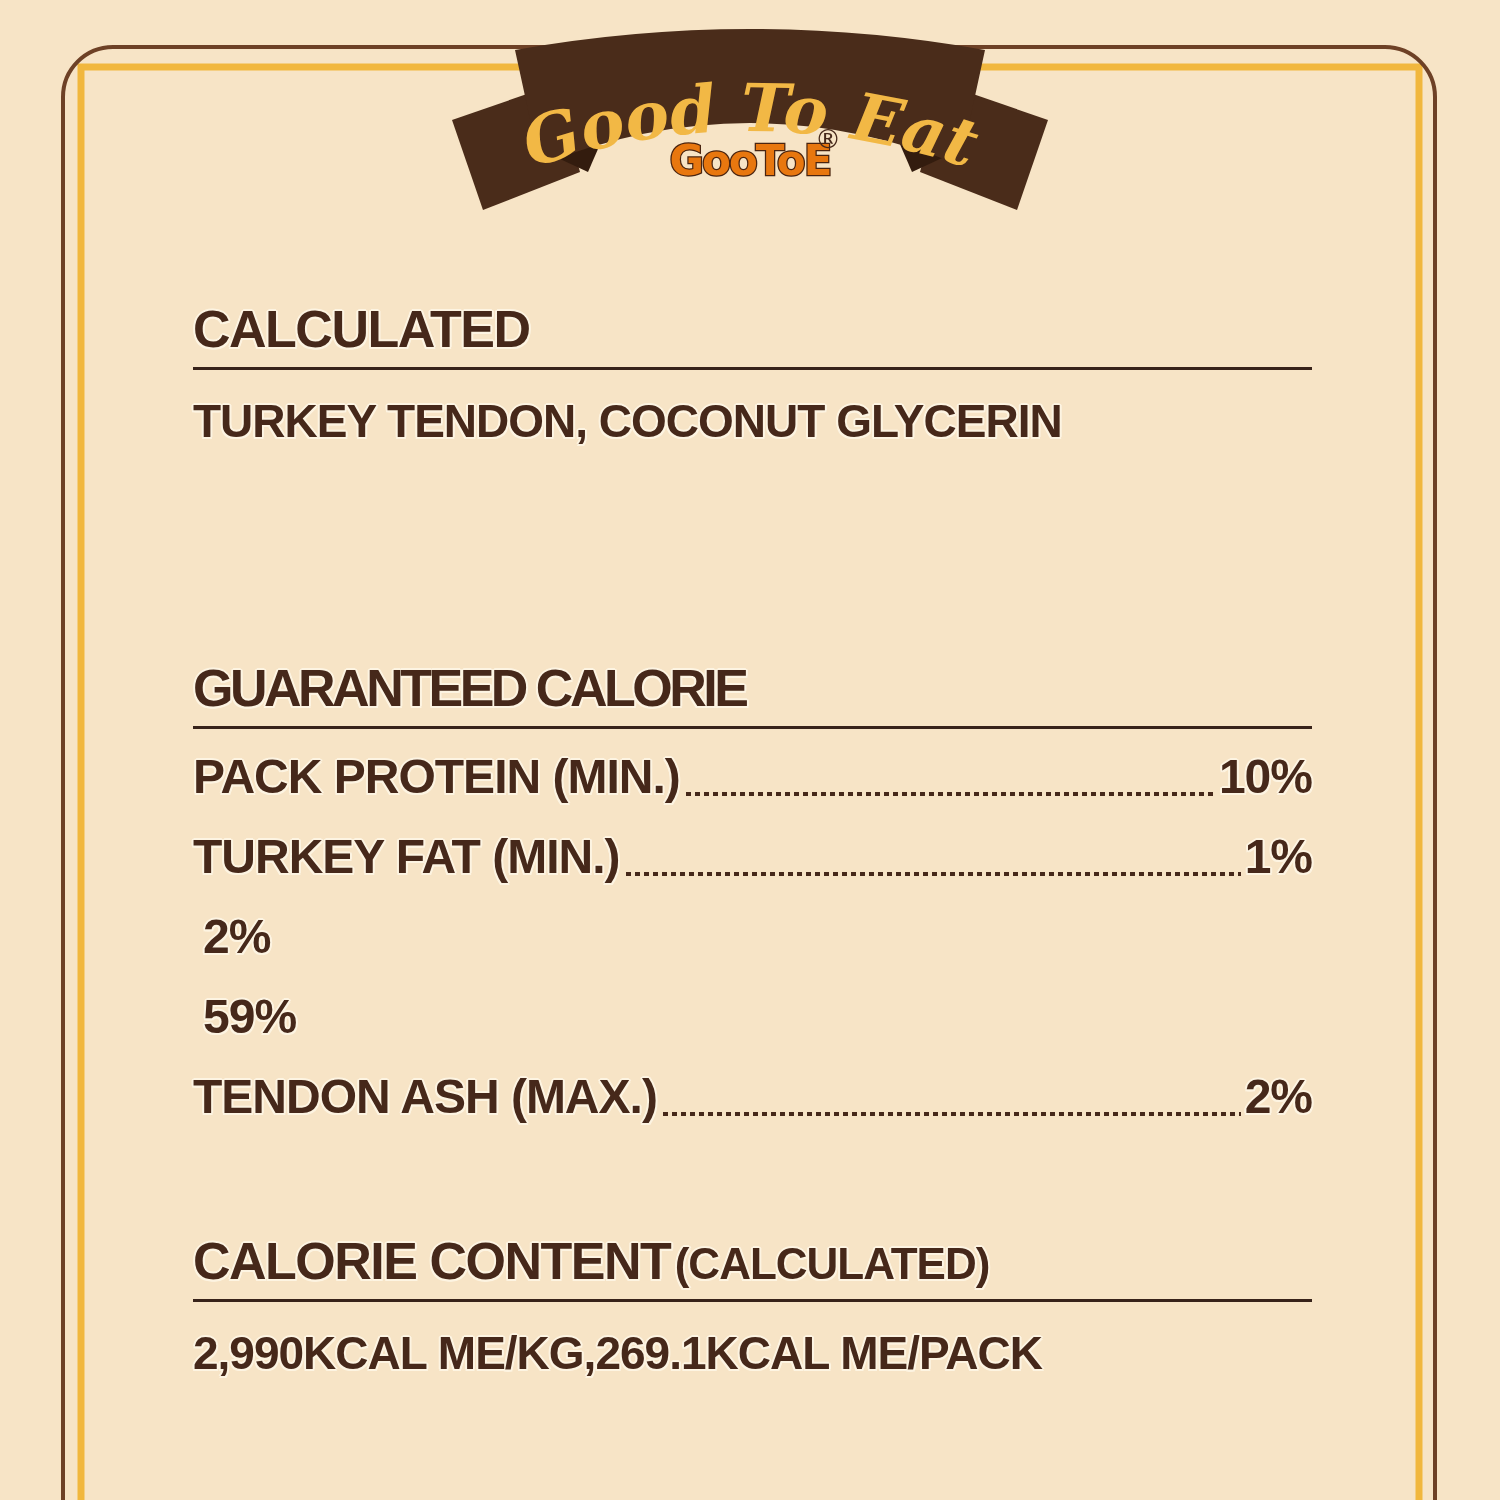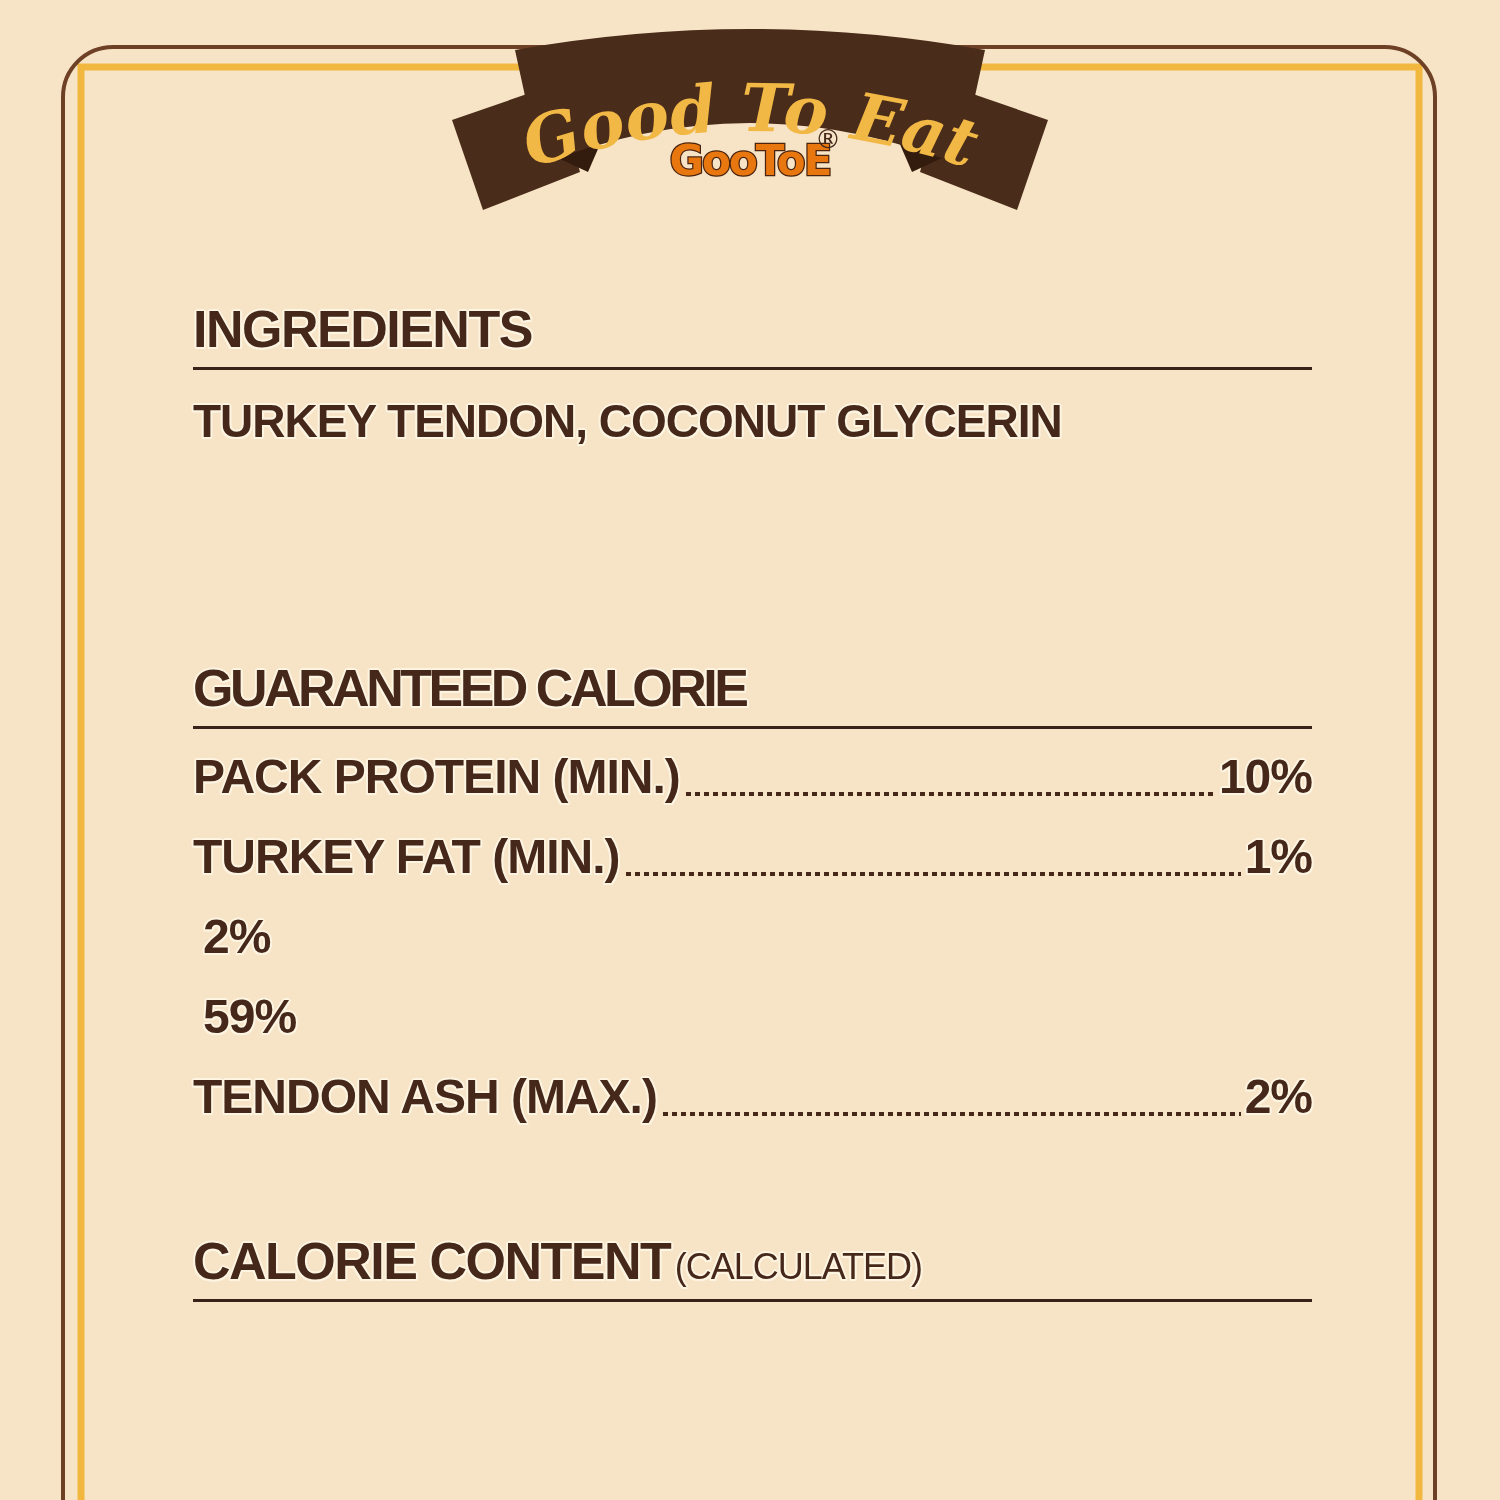--- a/index.html
+++ b/index.html
@@ -17,21 +17,21 @@
     text-shadow:
       2px 0 0 #fdf4e2, -2px 0 0 #fdf4e2, 0 2px 0 #fdf4e2, 0 -2px 0 #fdf4e2,
       1.5px 1.5px 0 #fdf4e2, -1.5px 1.5px 0 #fdf4e2,
       1.5px -1.5px 0 #fdf4e2, -1.5px -1.5px 0 #fdf4e2;
   }
   .sec-title{
     font-size:52px; font-weight:bold; letter-spacing:-1.5px;
     line-height:1.05; white-space:nowrap;
   }
   .sec-title.extra-cond{ letter-spacing:-3.5px; }
-  .sub-title{ font-size:36px; font-weight:normal; letter-spacing:-1px;text-align:center; }
+  .sub-title{ font-size:44px; font-weight:bold; letter-spacing:-1px;text-align:center; }
   .rule{
     height:3px; background:#38231a; margin-top:10px;
   }
   .sec-body{
     font-size:46px; font-weight:bold; letter-spacing:-1px;
     margin-top:24px; white-space:nowrap;
   }
   #ingredients{ top:302px; }
   #guaranteed-analysis{ top:661px; }
   #calorie-content{ top:1234px; }
@@ -74,21 +74,21 @@
     <path id="banner-arc" d="M 520 172 Q 750 90 980 172" fill="none"></path>
     <text font-family="DejaVu Serif, serif" font-style="italic" font-weight="bold" font-size="66" fill="#f2b845">
       <textPath href="#banner-arc" startOffset="50%" text-anchor="middle">Good To Eat</textPath>
     </text>
 
     <text x="750" y="175" text-anchor="middle" font-family="DejaVu Sans, sans-serif" font-weight="bold" font-size="42" letter-spacing="-2" fill="#e8770f" stroke="#4a2410" stroke-width="2.5" paint-order="stroke">GooToE</text>
     <text x="828" y="148" text-anchor="middle" font-family="DejaVu Sans, sans-serif" font-size="26" fill="#46281a">®</text>
   </svg>
 
   <section class="content" id="ingredients">
-    <div class="sec-title outlined">INGREDIENTS</div>
+    <div class="sec-title outlined">CALCULATED</div>
     <div class="rule"></div>
     <div class="sec-body outlined">TURKEY TENDON, COCONUT GLYCERIN</div>
   </section>
 
   <section class="content" id="guaranteed-analysis">
     <div class="sec-title extra-cond outlined">GUARANTEED CALORIE</div>
     <div class="rule"></div>
     <div class="ga-rows" id="ga-rows">
     <div class="ga-row">
       <span class="ga-label outlined">PACK PROTEIN (MIN.)</span>
@@ -119,15 +119,16 @@
     </div>
   </div>
   </section>
 
   <section class="content" id="calorie-content">
     <div>
       <span class="sec-title outlined">CALORIE CONTENT</span>
       <span class="sub-title outlined">(CALCULATED)</span>
     </div>
     <div class="rule"></div>
+    <div class="sec-body outlined">2,990KCAL ME/KG,269.1KCAL ME/PACK</div>
   </section>
 
 </div>
 
 </body></html>

